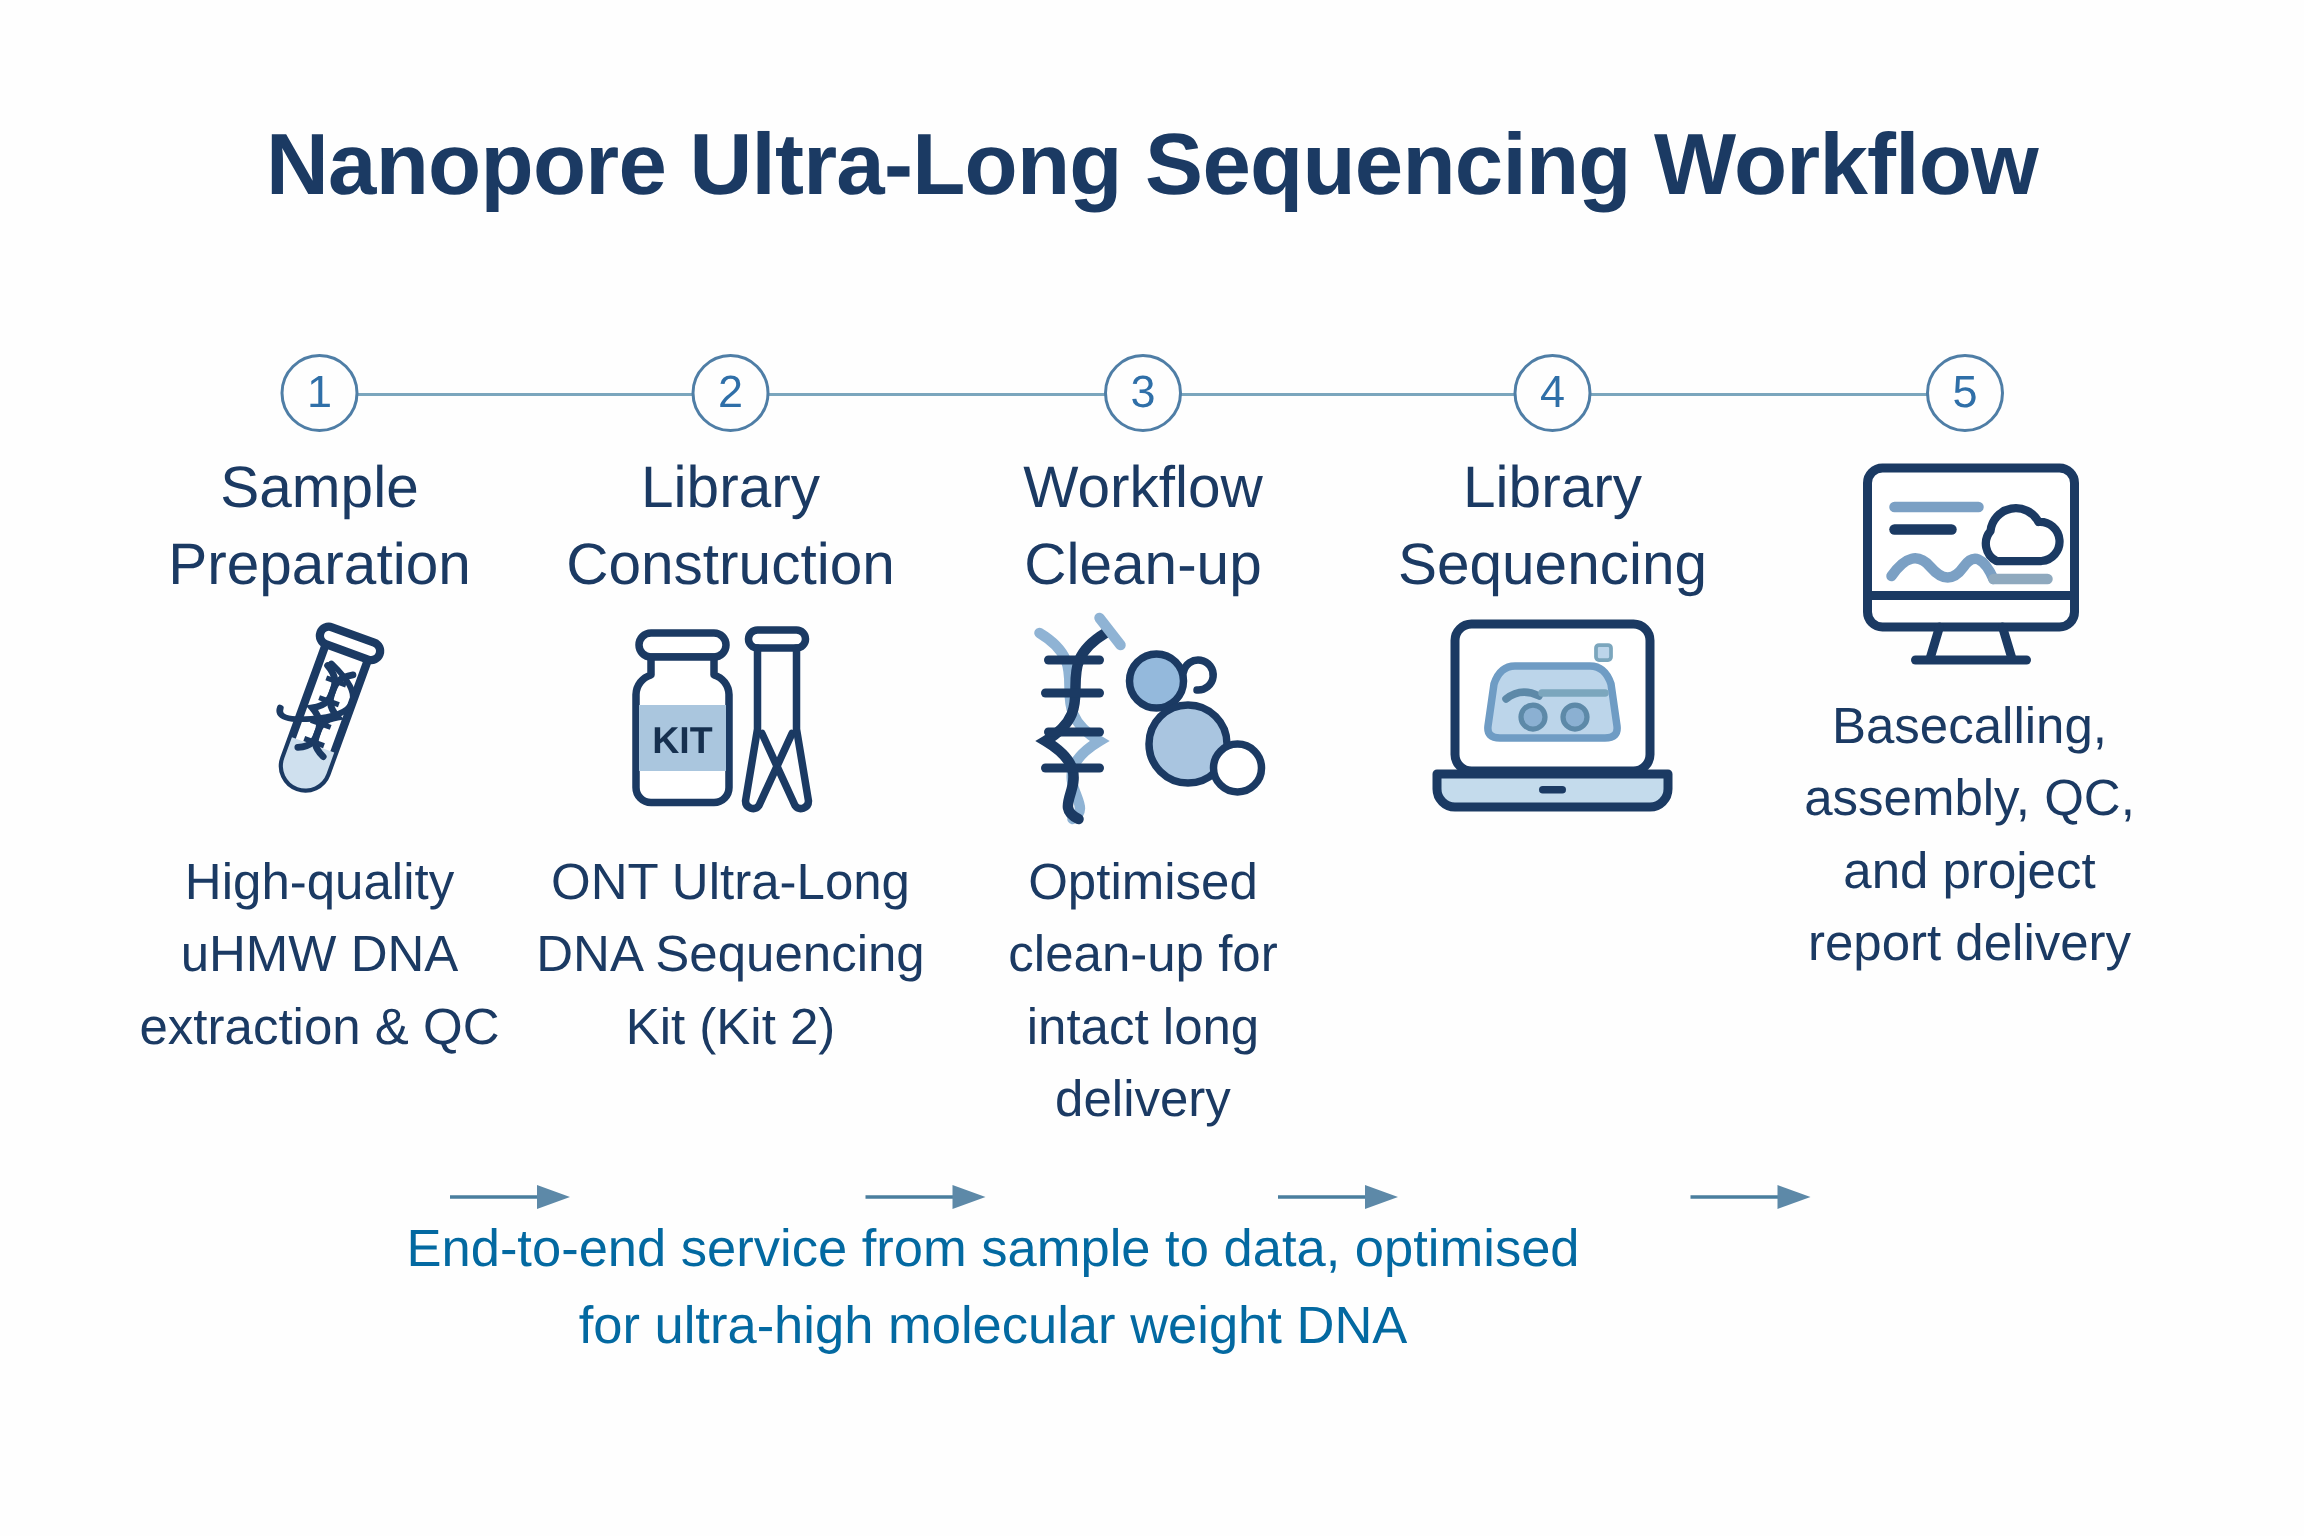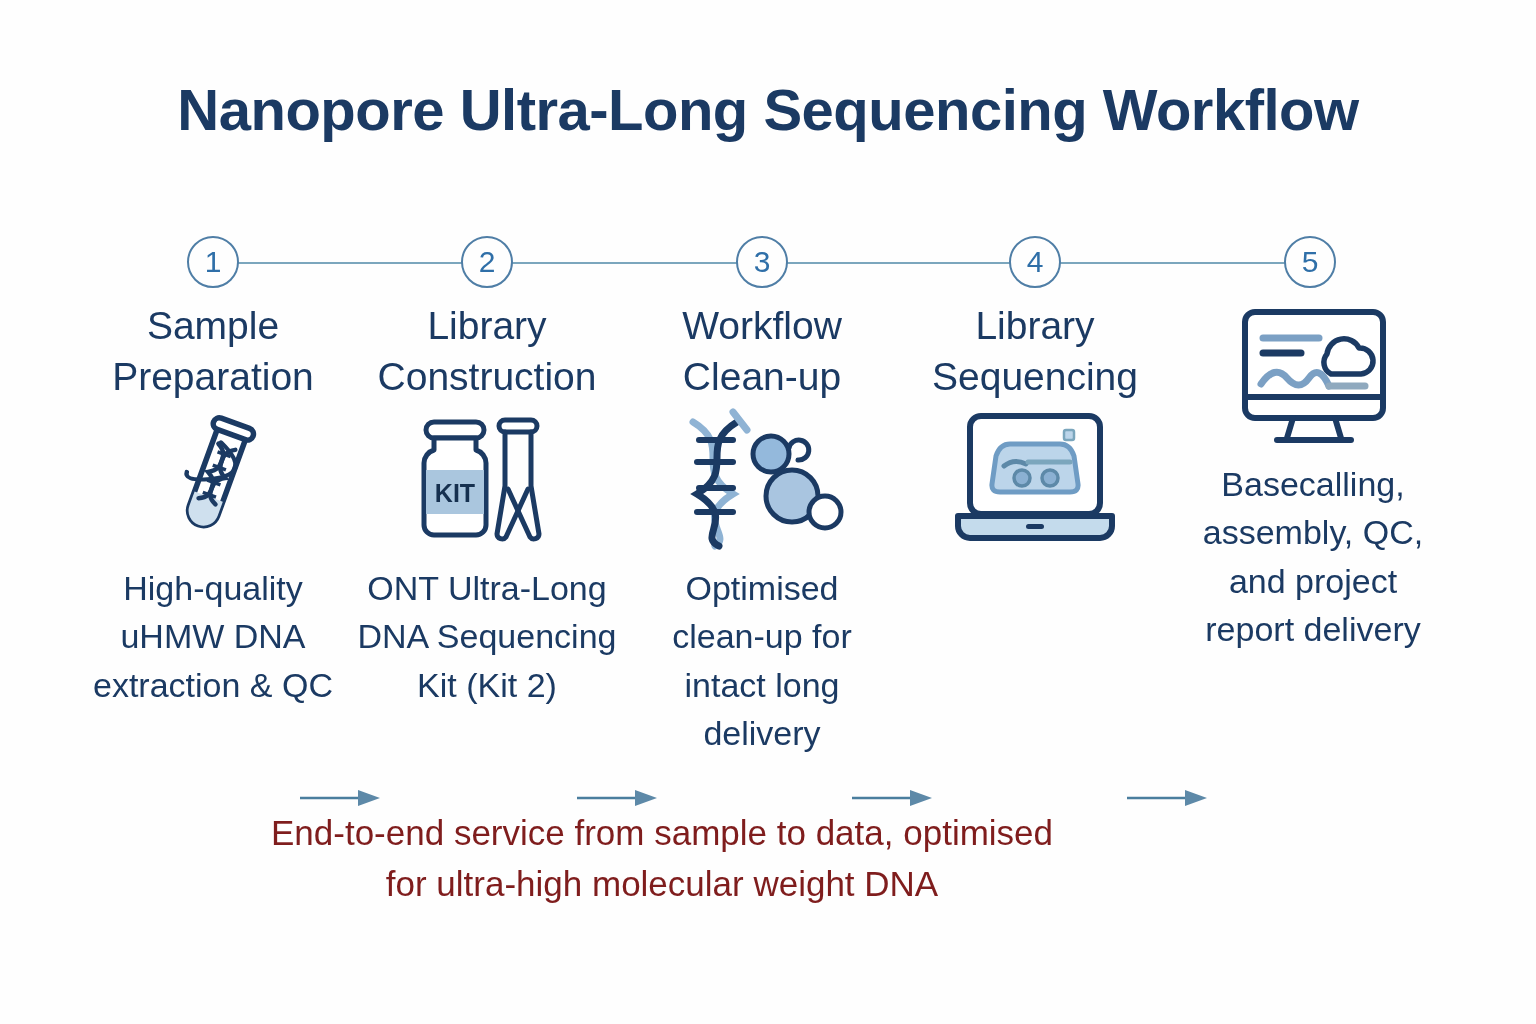--- a/index.html
+++ b/index.html
@@ -117,21 +117,21 @@
 
   
   .footer {
     position: absolute;
     top: 808px;
     left: 0;
     width: 1324px;
     text-align: center;
     font-size: 35px;
     line-height: 1.45;
-    color: #7f1d1d;
+    color: #0369a1;
     white-space: pre-line;
   }
 </style>
 </head>
 <body>
 
 <div id="canvas">
 
   <div class="title">Nanopore Ultra-Long Sequencing Workflow</div>
 

